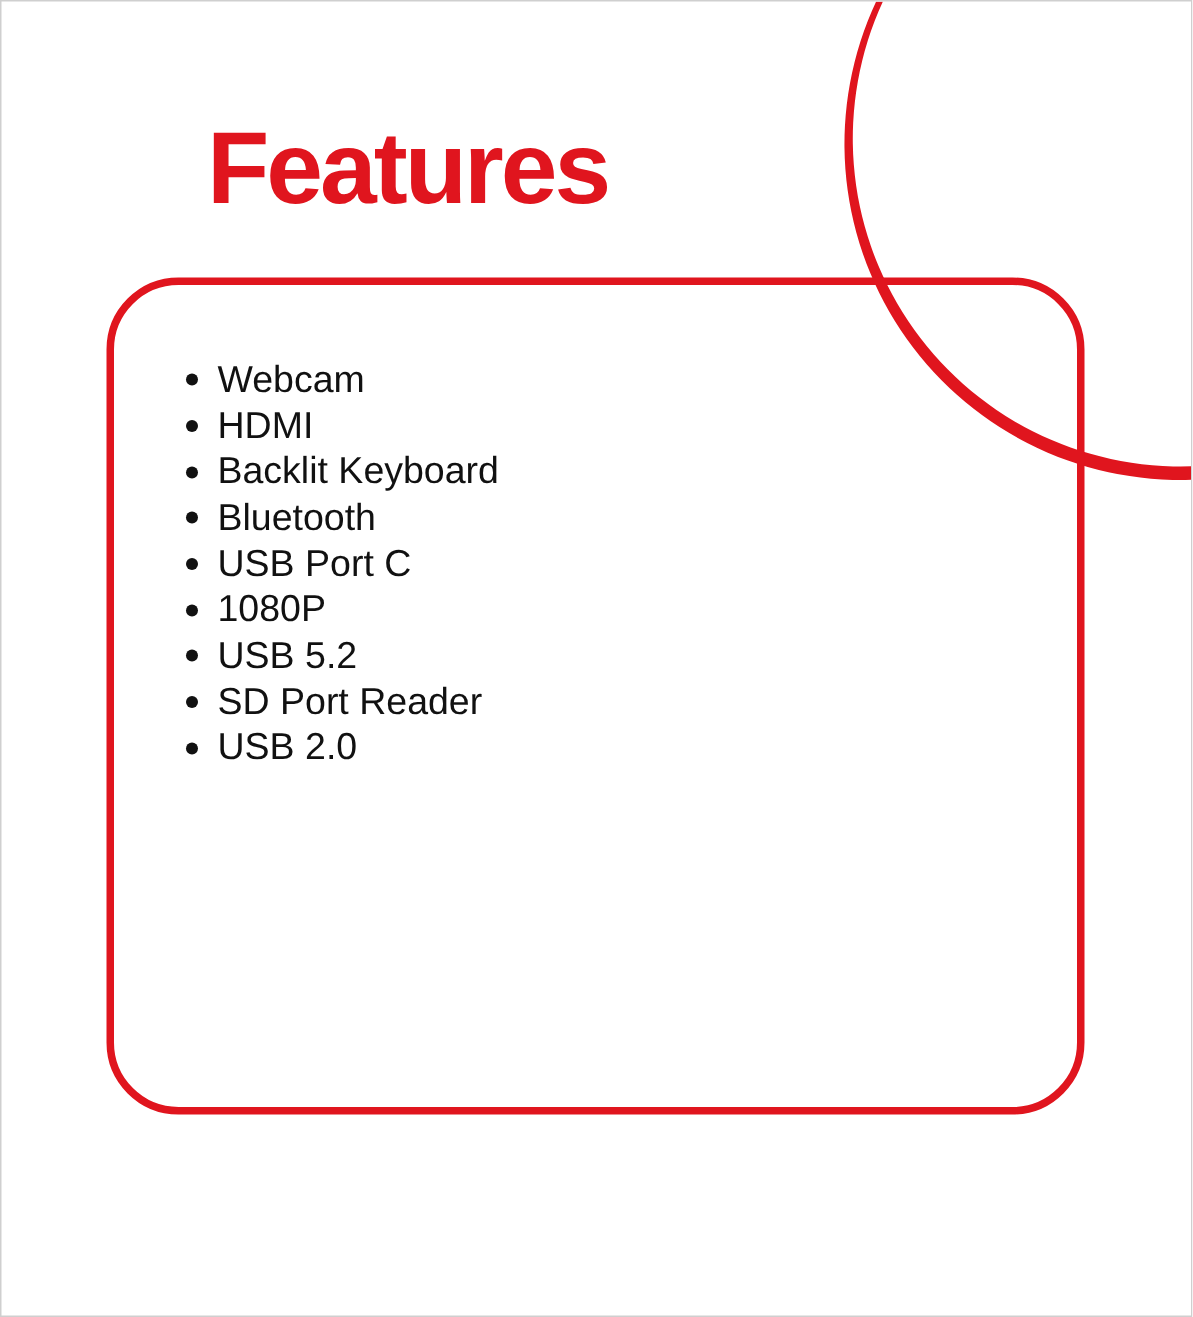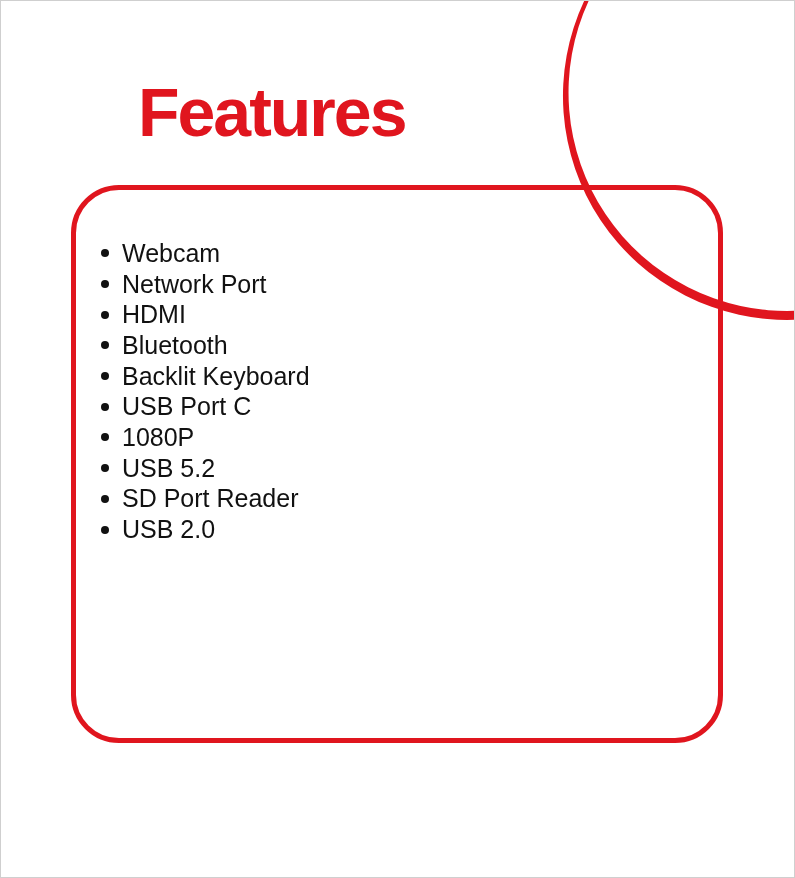--- a/index.html
+++ b/index.html
@@ -47,21 +47,21 @@
     width: 652px;
     height: 558px;
     box-sizing: border-box;
     border: 5px solid var(--accent, #e0151e);
     border-radius: 48px;
     background: transparent;
   }
   .feature-list {
     list-style: none;
     margin: 0;
-    padding: 48px 20px 0 25px;
+    padding: 48px 20px 0 48px;
   }
   .feature-item {
     display: flex;
     align-items: center;
     height: 30.7px;
     font-size: 25px;
     font-weight: 400;
     color: var(--text, #111111);
     white-space: nowrap;
   }
@@ -87,33 +87,29 @@
   <h1 class="page-title">Features</h1>
 
   <div class="features-box">
     <ul class="feature-list">
       <li class="feature-item">
         <span class="bullet"></span>
         <span>Webcam</span>
       </li>
       <li class="feature-item">
         <span class="bullet"></span>
-        <span>Network Port</span>
-      </li>
-      <li class="feature-item">
-        <span class="bullet"></span>
         <span>HDMI</span>
       </li>
       <li class="feature-item">
         <span class="bullet"></span>
-        <span>Bluetooth</span>
+        <span>Backlit Keyboard</span>
       </li>
       <li class="feature-item">
         <span class="bullet"></span>
-        <span>Backlit Keyboard</span>
+        <span>Bluetooth</span>
       </li>
       <li class="feature-item">
         <span class="bullet"></span>
         <span>USB Port C</span>
       </li>
       <li class="feature-item">
         <span class="bullet"></span>
         <span>1080P</span>
       </li>
       <li class="feature-item">

